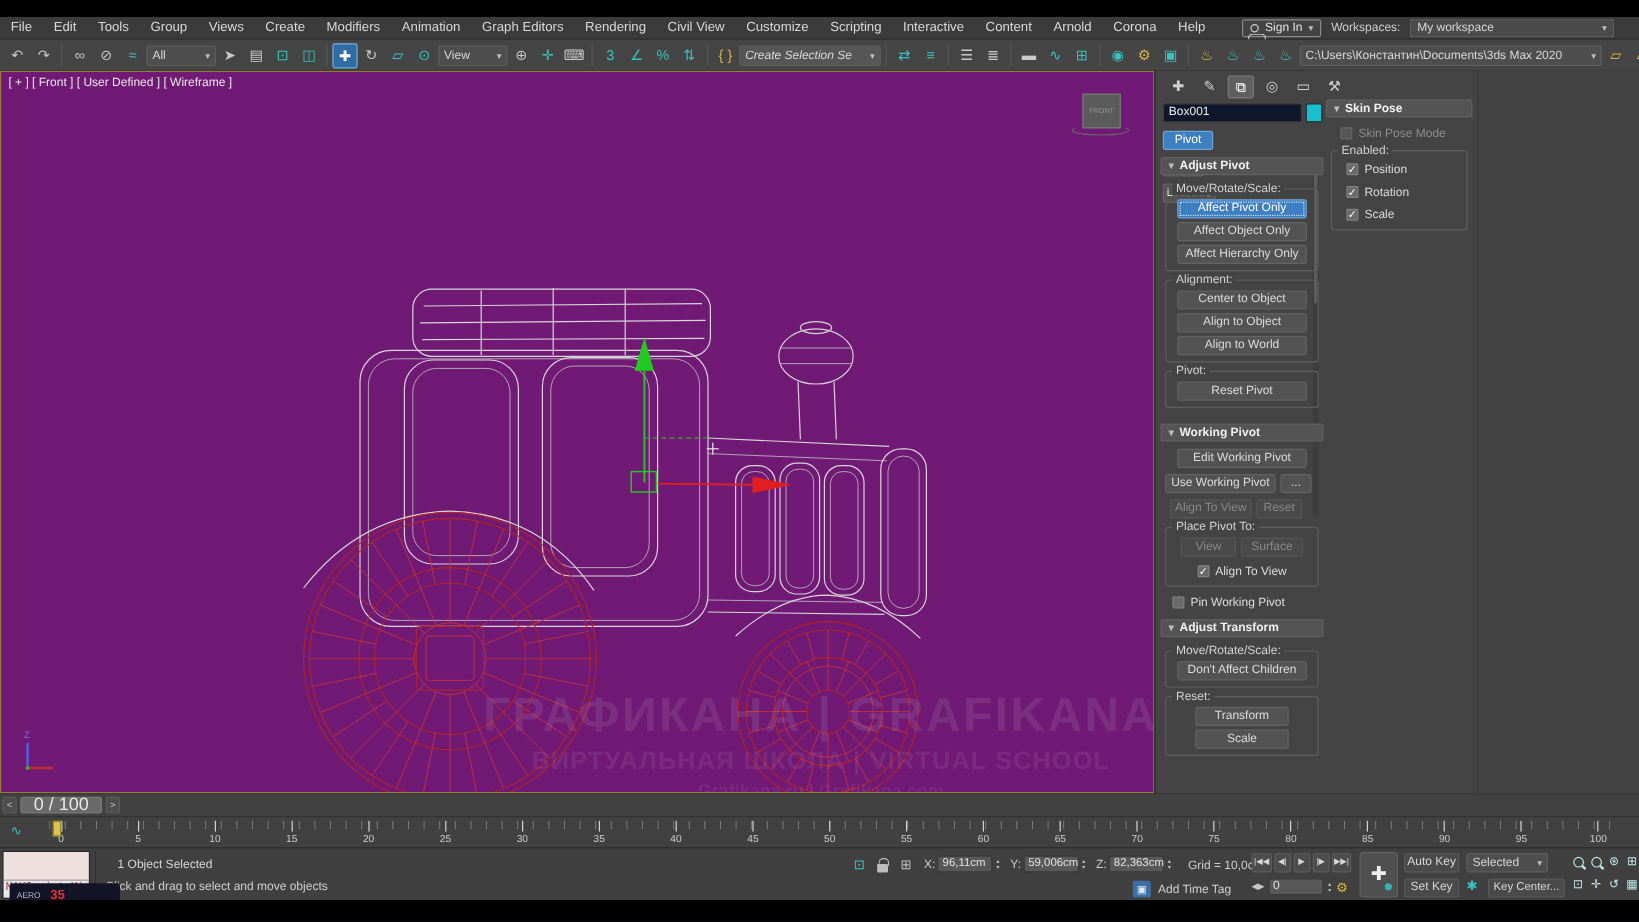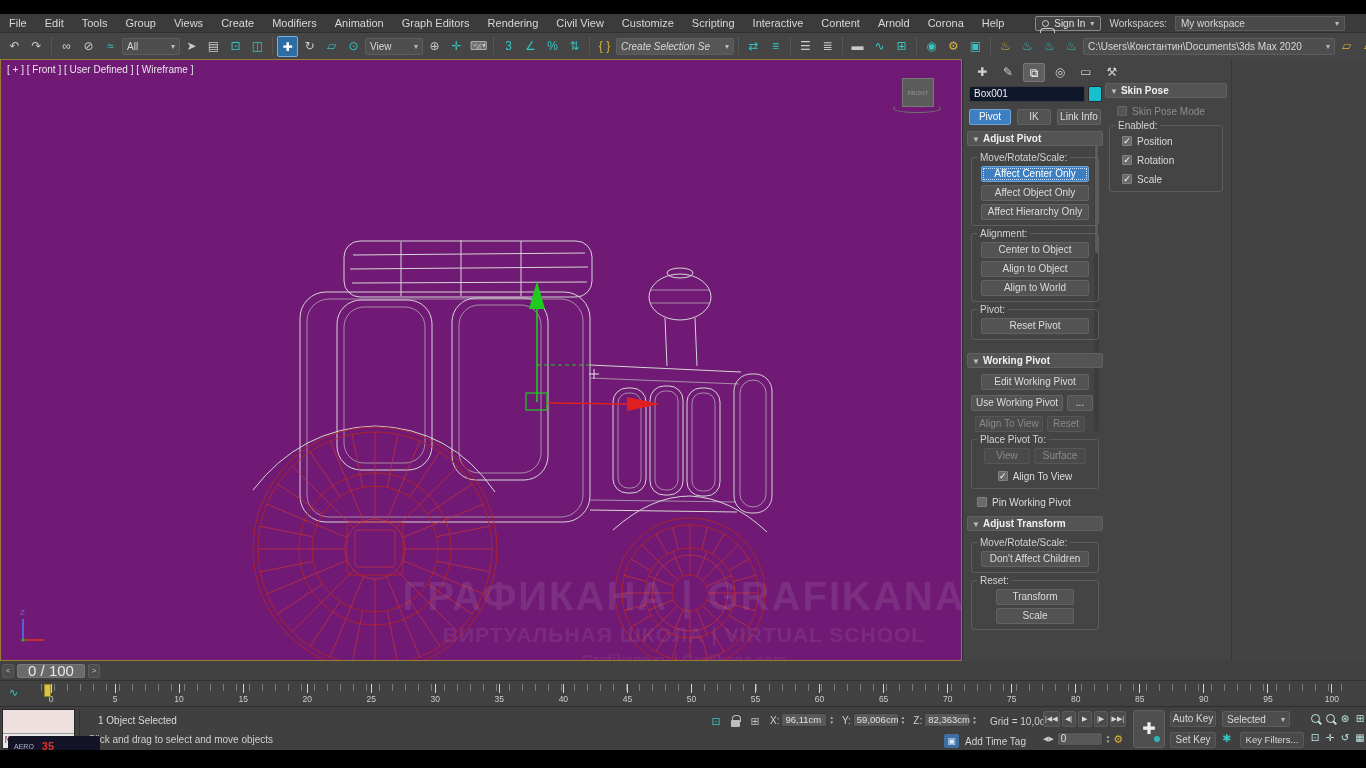--- a/index.html
+++ b/index.html
@@ -68,21 +68,21 @@
                          background:#434343; border-left:1px solid #383838; }
   .ctabs { position:absolute; top:4px; left:8px; display:flex; gap:4px; align-items:center; }
   .ctab { width:22px; height:19px; line-height:19px; text-align:center; font-size:12px; color:#cfcfcf;
           border-radius:2px; }
   .ctab.active { background:#5f5f5f; border:1px solid #787878; color:#fff; }
   .objname { position:absolute; top:27px; left:6px; width:116px; height:16px; background:#0f172a;
              border:1px solid #3c3c3c; border-radius:2px; color:#eee; font-size:10px; padding:0 4px;
              line-height:14px; }
   .swatch { position:absolute; top:27px; left:125px; width:14px; height:16px; background:#17c0ce;
             border:1px solid #2a2a2a; border-radius:2px; }
-  .modes { position:absolute; top:50px; left:6px; width:133px; display:flex; gap:6px; }
+  .modes { position:absolute; top:50px; left:6px; width:133px; display:flex; gap:6px;flex-direction:column; }
   .btn { background:#535353; border:1px solid #636363; border-radius:2px; color:#dcdcdc;
          font-size:10px; height:16px; line-height:14px; text-align:center; cursor:default; }
   .btn.blue { background:#3e7fc1; border-color:#6ea4d8; color:#fff; }
   .btn.dotted { outline:1px dotted #cfe3ff; outline-offset:-3px; }
   .btn.disabled { color:#8a8a8a; background:#4a4a4a; border-color:#565656; }
   .m-pivot { width:42px; } .m-ik { width:34px; } .m-link { width:44px; }
 
   .col1 { position:absolute; top:72px; left:4px; width:136px; }
   .col2 { position:absolute; top:24px; left:142px; width:122px; }
   .rollout { margin-bottom:5px; }
@@ -530,21 +530,21 @@
     <div class="scroll1"></div>
 
     <div class="col1">
 
       <div class="rollout">
         <div class="rhead"><span class="arr">▼</span><span>Adjust Pivot</span></div>
         <div class="rbody">
           <div class="grp">
             <span class="glabel">Move/Rotate/Scale:</span>
             <div class="stack">
-              <div class="btn blue dotted">Affect Center Only</div>
+              <div class="btn blue dotted">Affect Pivot Only</div>
               <div class="btn">Affect Object Only</div>
               <div class="btn">Affect Hierarchy Only</div>
             </div>
           </div>
           <div class="grp">
             <span class="glabel">Alignment:</span>
             <div class="stack">
               <div class="btn">Center to Object</div>
               <div class="btn">Align to Object</div>
               <div class="btn">Align to World</div>
@@ -745,21 +745,21 @@
     </div>
 
     <div class="bigkey">✚</div>
     <div class="akbtn autokey">Auto Key</div>
     <div class="akbtn setkey">Set Key</div>
     <div class="selset">
       <span>Selected</span>
         <span class="caret">▾</span>
     </div>
     <span class="keymode">✱</span>
-    <div class="keyfilters">Key Filters...</div>
+    <div class="keyfilters">Key Center...</div>
 
     <div class="nav">
         <span class="ticon mag"></span>
         <span class="ticon mag"></span>
         <span class="ticon">⊛</span>
         <span class="ticon">⊞</span>
         <span class="ticon">⊡</span>
         <span class="ticon">✛</span>
         <span class="ticon">↺</span>
         <span class="ticon">▦</span>

